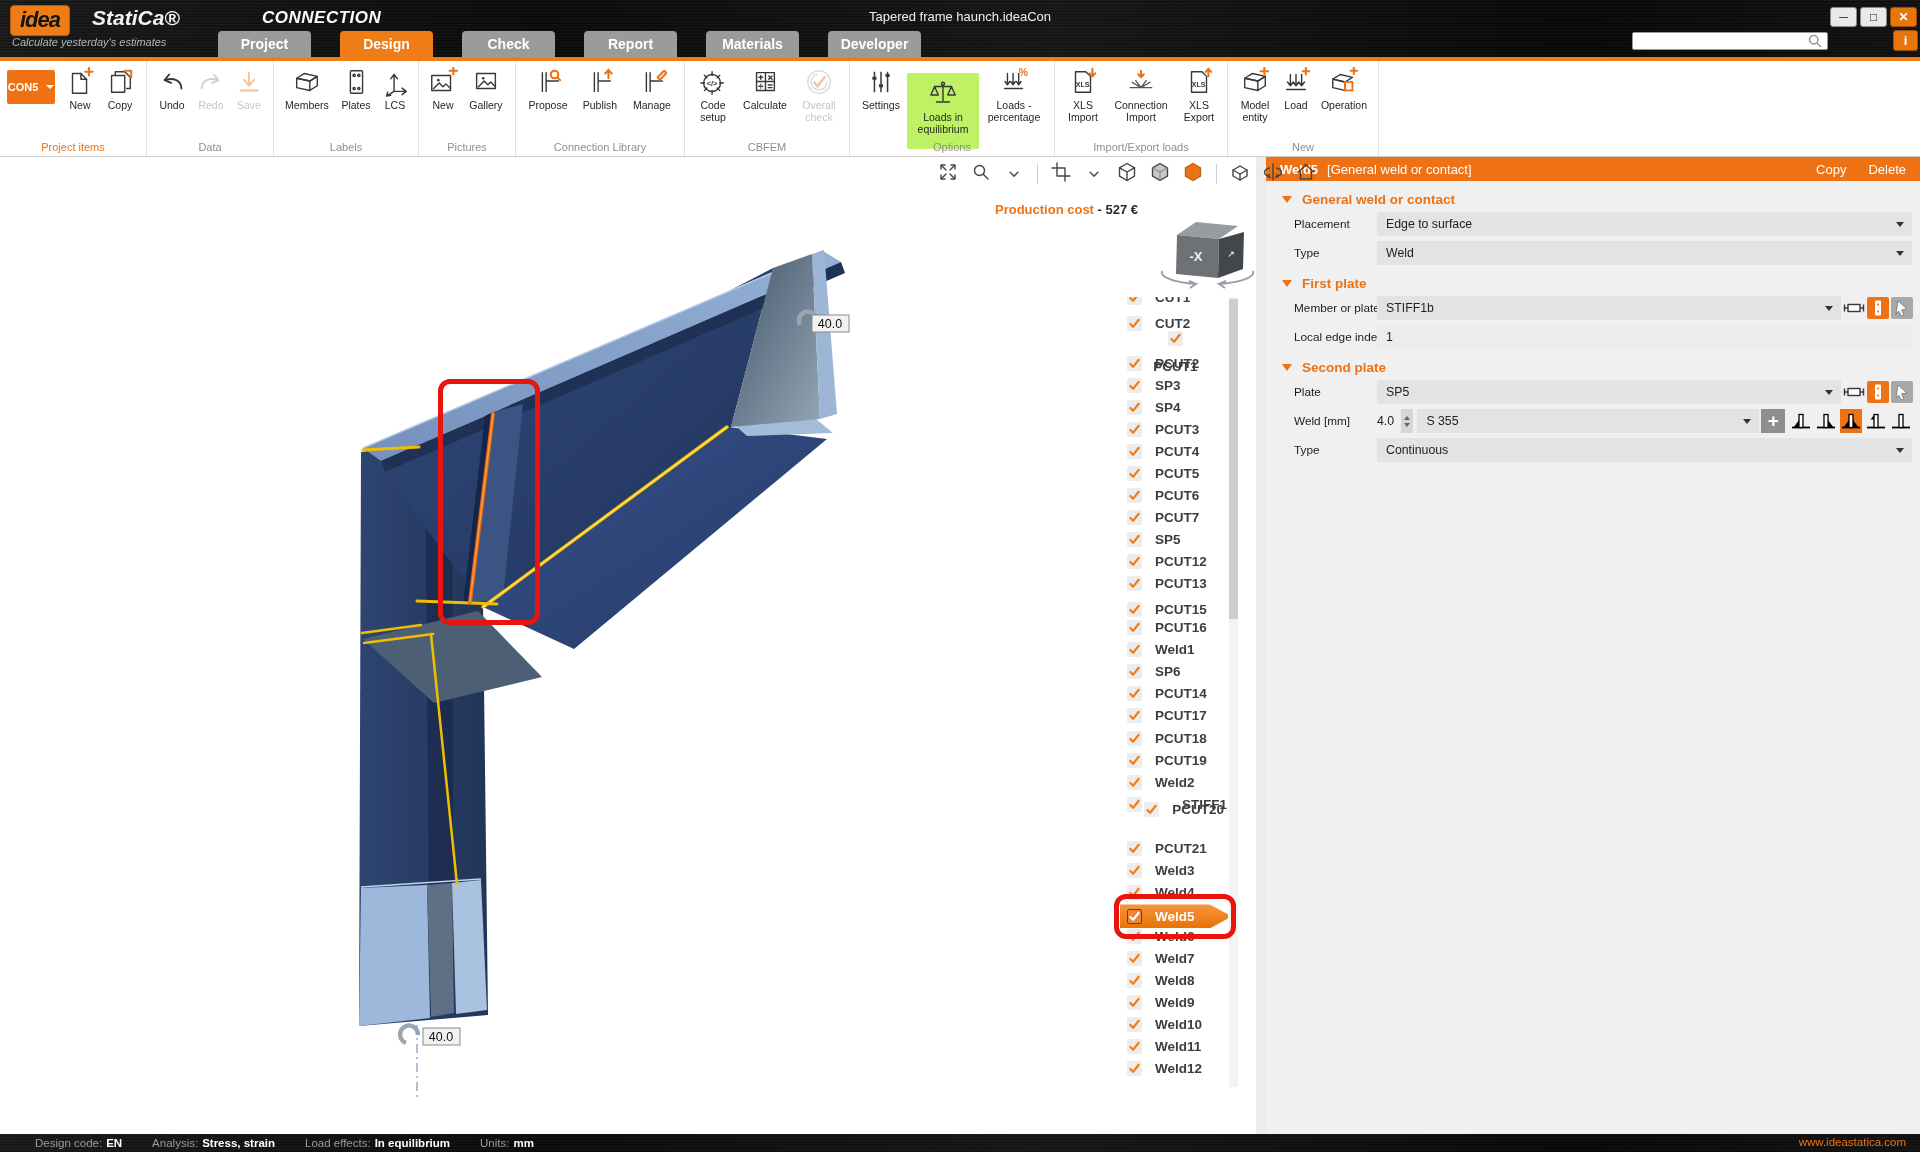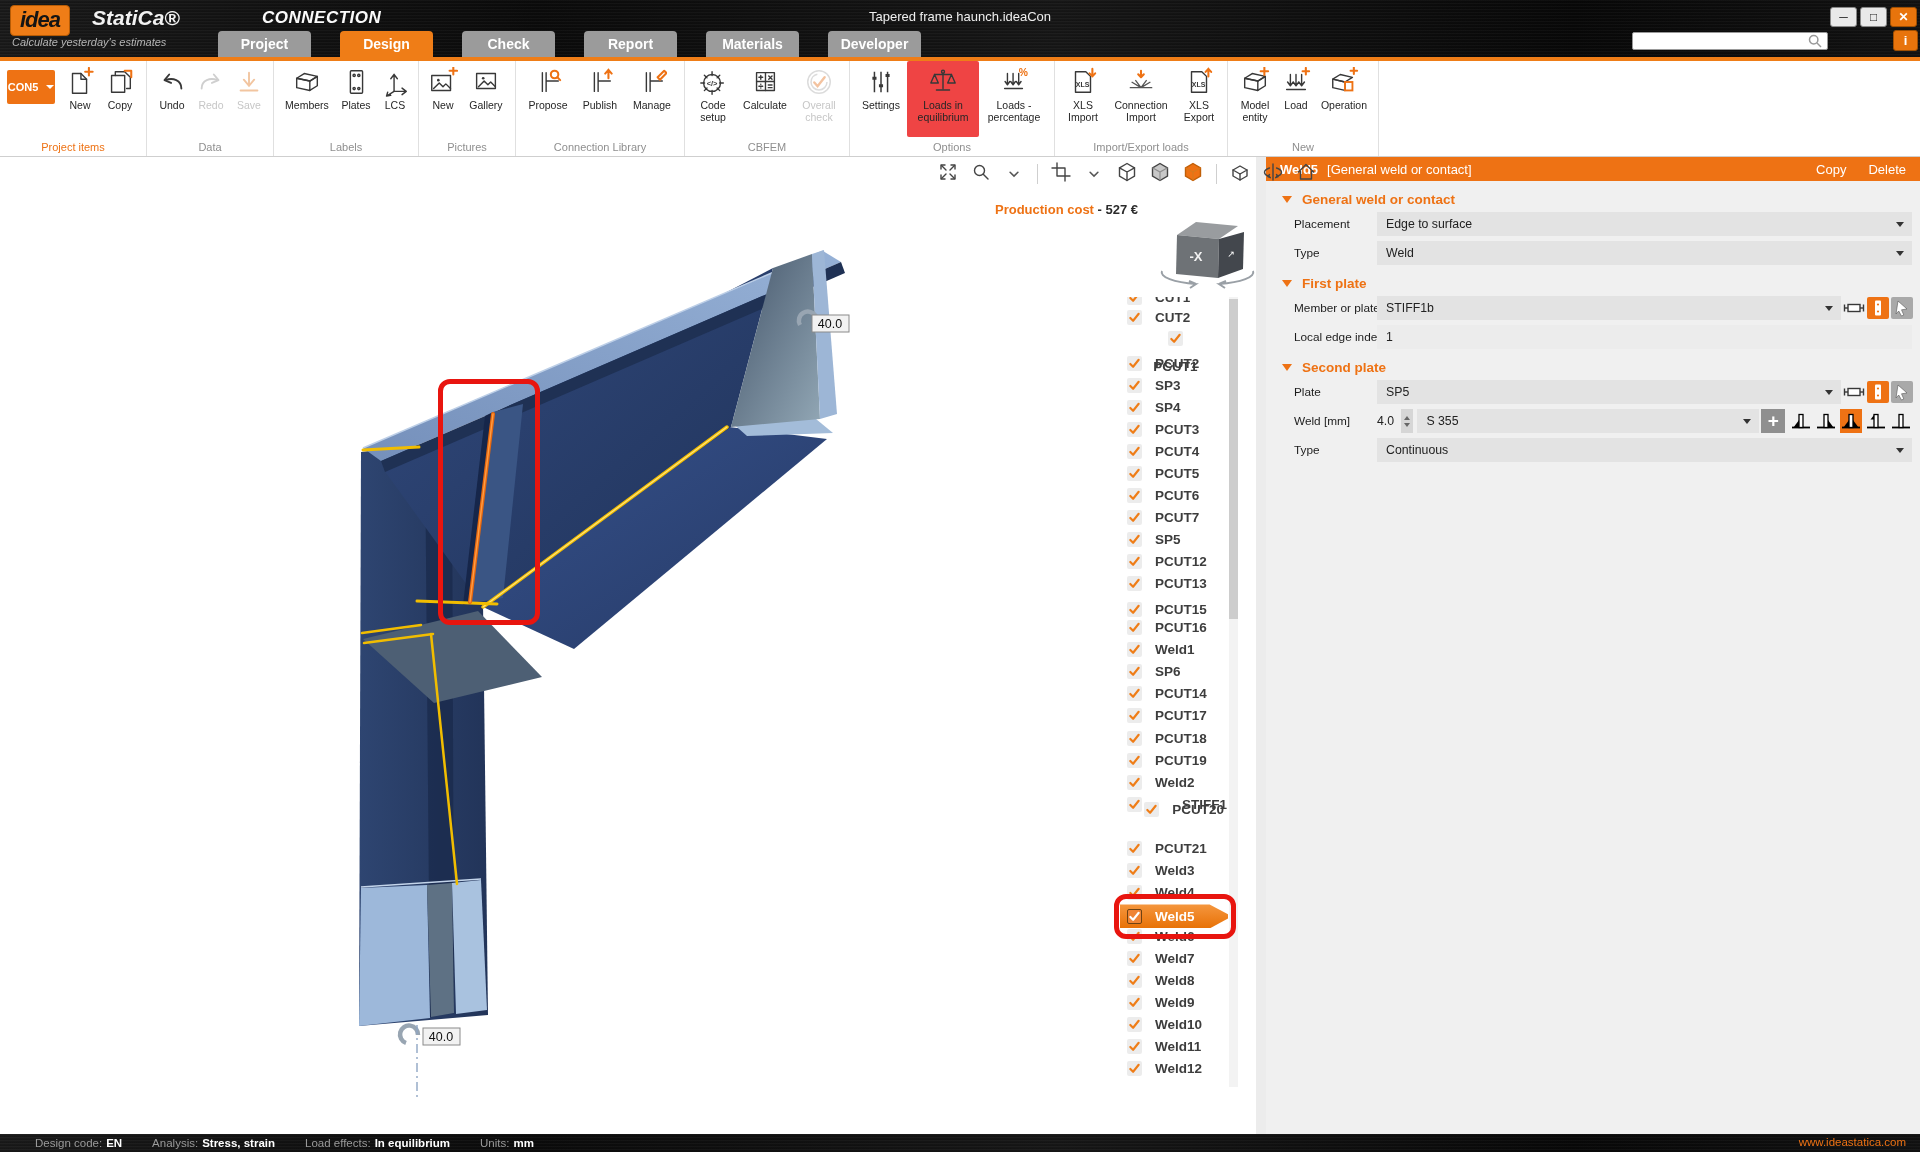--- a/index.html
+++ b/index.html
@@ -28,21 +28,21 @@
   .tab.active { background:#ef7d17; }
   #accentbar { position:absolute; top:57px; left:0; width:1920px; height:4px; background:#ef7d17; z-index:29; }
 
   
   #ribbon { position:absolute; top:61px; left:0; width:1920px; height:96px; background:#fff; border-bottom:1px solid #cfcfcf; display:flex; z-index:20; }
   .rgroup { display:flex; flex-direction:column; border-right:1px solid #e0e0e0; padding:0 5px; }
   .rgroup-btns { display:flex; align-items:flex-start; height:76px; }
   .rgroup-label { text-align:center; font-size:11px; color:#8f8f8f; padding-bottom:3px; margin-top:auto; }
   .rgroup-label.accent { color:#ee7214; }
   .rbtn { display:flex; flex-direction:column; align-items:center; padding-top:6px; height:76px; border-radius:2px; }
-  .rbtn.active { background:#ef4444; }
+  .rbtn.active { background:#bef264;margin-top:12px; }
   .rbtn .icon { width:30px; height:30px; }
   .rbtn .icon svg { width:100%; height:100%; }
   .rbtn .lbl { font-size:10.5px; color:#262626; text-align:center; line-height:1.18; margin-top:2px; }
   .rbtn.disabled .lbl { color:#c6c6c6; }
   .conbtn { width:48px; height:34px; margin:9px 6px 0 2px; background:#ee7214; border-radius:2px; color:#fff; font-size:11px; font-weight:bold; display:flex; align-items:center; justify-content:center; gap:8px; }
   .conbtn .dd { width:0; height:0; border-left:4px solid transparent; border-right:4px solid transparent; border-top:4px solid #fff; }
 
   
   #viewport { position:absolute; top:157px; left:0; width:1256px; height:977px; background:#fff; }
   #splitter { position:absolute; top:157px; left:1256px; width:10px; height:977px; background:#ececec; }
@@ -553,21 +553,21 @@
 
 <div id="tree">
     <div class="trow" style="top: -10px;">
       <span class="cb">
         <svg viewBox="0 0 14 14" xmlns="http://www.w3.org/2000/svg">
           <path d="M2.5 7.5l3 3 6-7.5" stroke="#ef7d17" stroke-width="2.3" fill="none" stroke-linecap="round" stroke-linejoin="round"></path>
         </svg>
       </span>
       <span class="tlbl">CUT1</span>
     </div>
-    <div class="trow" style="top: 10px;">
+    <div class="trow" style="top: 16px;">
       <span class="cb">
         <svg viewBox="0 0 14 14" xmlns="http://www.w3.org/2000/svg">
           <path d="M2.5 7.5l3 3 6-7.5" stroke="#ef7d17" stroke-width="2.3" fill="none" stroke-linecap="round" stroke-linejoin="round"></path>
         </svg>
       </span>
       <span class="tlbl">CUT2</span>
     </div>
     <div class="trow" style="top: 34.1px; flex-direction: column;">
       <span class="cb">
         <svg viewBox="0 0 14 14" xmlns="http://www.w3.org/2000/svg">

